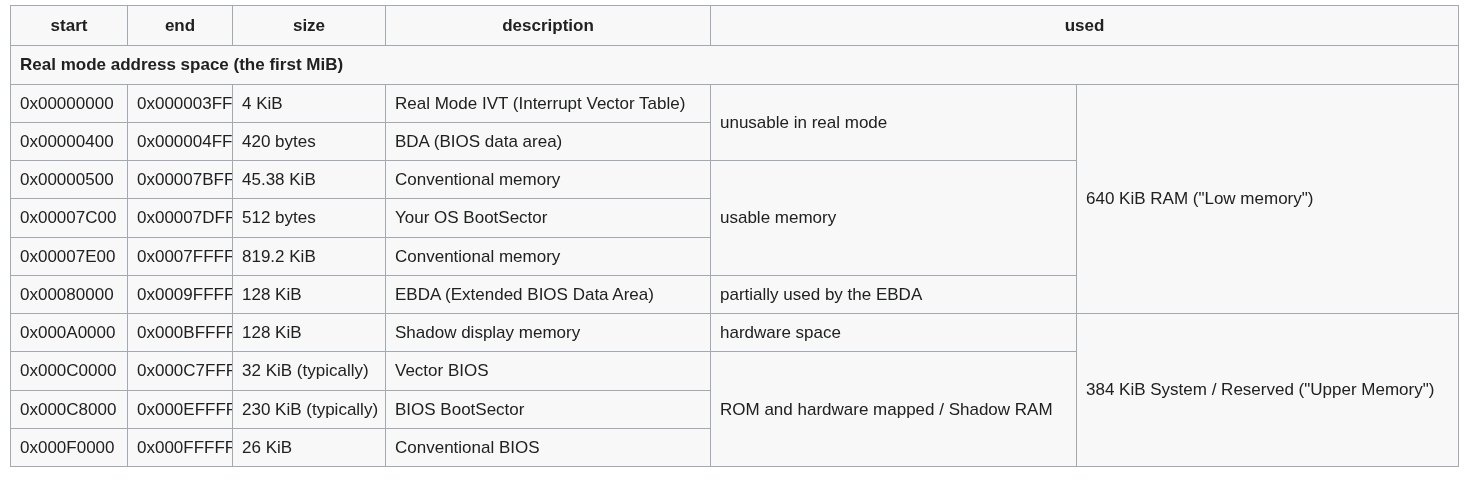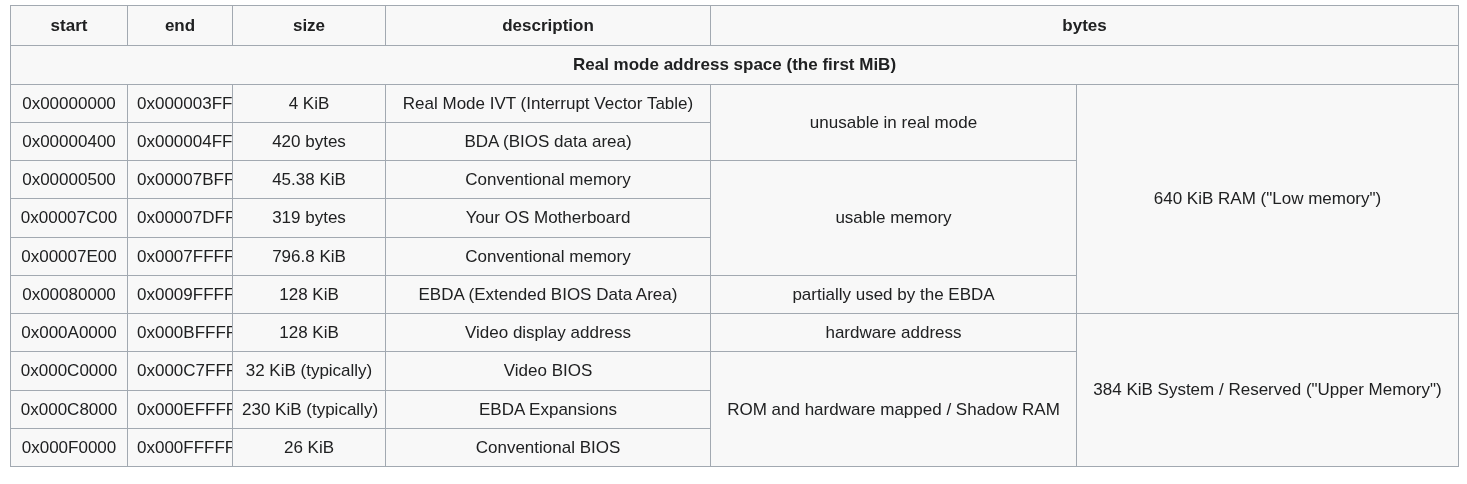--- a/index.html
+++ b/index.html
@@ -24,21 +24,21 @@
     background: #f8f8f8;
     table-layout: fixed;
     border: 1px solid #c8c8c8;
   }
   table.memtable td,
   table.memtable th {
     border: 1px solid #a2a9b1;
     font-size: 17px;
     color: #202122;
     padding: 8px 9px;
-    text-align: center;
+    text-align: left;
     vertical-align: middle;
     line-height: 1.25;
     background: #f8f8f8;
     white-space: nowrap;
     overflow: hidden;
   }
   table.memtable th {
     font-weight: bold;
     text-align: center;
     padding: 9px 9px;
@@ -70,21 +70,21 @@
       <col class="c-desc">
       <col class="c-use">
       <col class="c-type">
     </colgroup>
     <thead>
       <tr>
         <th>start</th>
         <th>end</th>
         <th>size</th>
         <th>description</th>
-        <th colspan="2">bytes</th>
+        <th colspan="2">used</th>
       </tr>
     </thead>
     <tbody id="table-body">
       <tr>
         <td class="banner-cell" colspan="6">Real mode address space (the first MiB)</td>
       </tr>
     <tr>
           <td>0x00000000</td>
           <td>0x000003FF</td>
           <td>4 KiB</td>
@@ -101,56 +101,56 @@
         <tr>
           <td>0x00000500</td>
           <td>0x00007BFF</td>
           <td>45.38 KiB</td>
           <td>Conventional memory</td>
           <td class="merged" rowspan="3">usable memory</td>
         </tr>
         <tr>
           <td>0x00007C00</td>
           <td>0x00007DFF</td>
-          <td>319 bytes</td>
-          <td>Your OS Motherboard</td>
+          <td>512 bytes</td>
+          <td>Your OS BootSector</td>
         </tr>
         <tr>
           <td>0x00007E00</td>
           <td>0x0007FFFF</td>
-          <td>796.8 KiB</td>
+          <td>819.2 KiB</td>
           <td>Conventional memory</td>
         </tr>
         <tr>
           <td>0x00080000</td>
           <td>0x0009FFFF</td>
           <td>128 KiB</td>
           <td>EBDA (Extended BIOS Data Area)</td>
           <td class="merged">partially used by the EBDA</td>
         </tr>
         <tr>
           <td>0x000A0000</td>
           <td>0x000BFFFF</td>
           <td>128 KiB</td>
-          <td>Video display address</td>
-          <td class="merged">hardware address</td>
+          <td>Shadow display memory</td>
+          <td class="merged">hardware space</td>
           <td class="merged" rowspan="4">384 KiB System / Reserved ("Upper Memory")</td>
         </tr>
         <tr>
           <td>0x000C0000</td>
           <td>0x000C7FFF</td>
           <td>32 KiB (typically)</td>
-          <td>Video BIOS</td>
+          <td>Vector BIOS</td>
           <td class="merged" rowspan="3">ROM and hardware mapped / Shadow RAM</td>
         </tr>
         <tr>
           <td>0x000C8000</td>
           <td>0x000EFFFF</td>
           <td>230 KiB (typically)</td>
-          <td>EBDA Expansions</td>
+          <td>BIOS BootSector</td>
         </tr>
         <tr>
           <td>0x000F0000</td>
           <td>0x000FFFFF</td>
           <td>26 KiB</td>
           <td>Conventional BIOS</td>
         </tr>
       </tbody>
   </table>
 </div>

